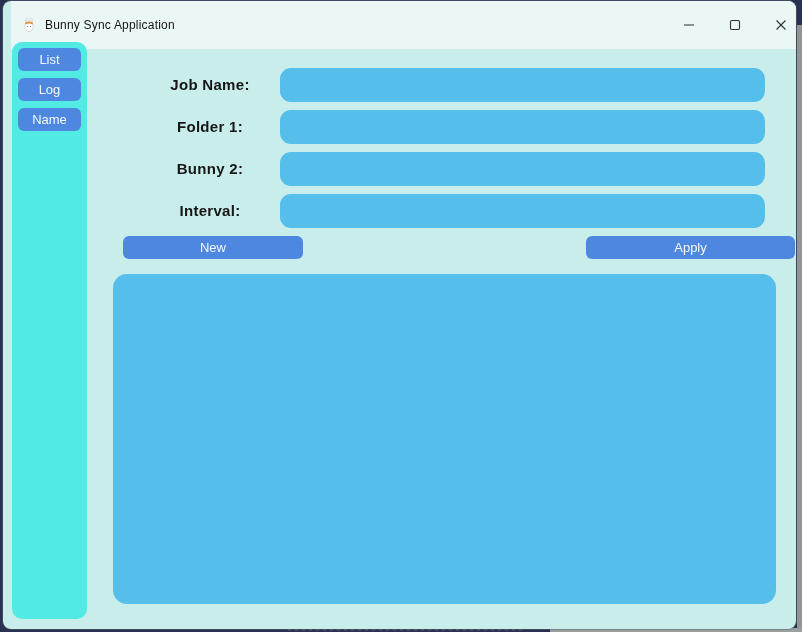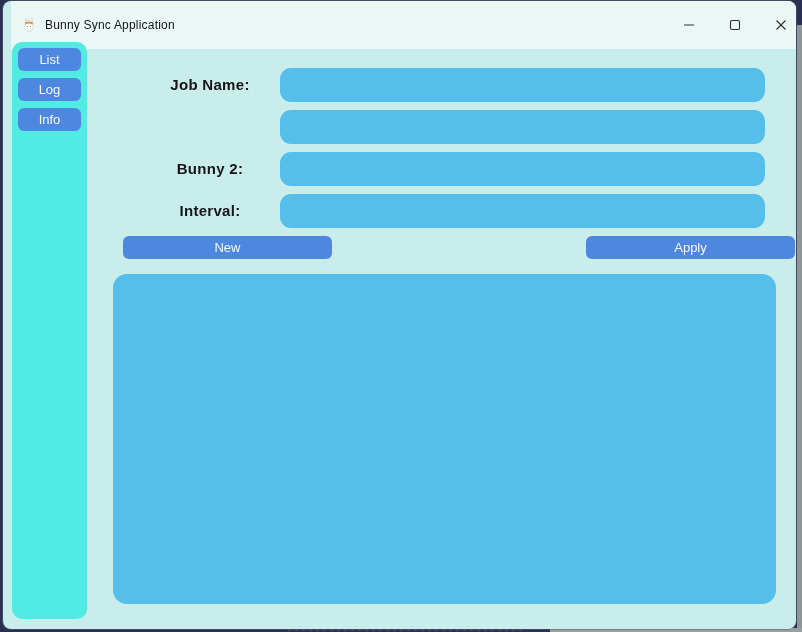--- a/index.html
+++ b/index.html
@@ -77,21 +77,21 @@
     background:var(--field_blue);border:none;border-radius:11px;
     font-size:14px;color:var(--text_dark);padding:0 12px;outline:none;
     font-family:inherit;
   }
   .row0{top:67px;} .row1{top:109px;} .row2{top:151px;} .row3{top:193px;}
   .action-btn{
     position:absolute;top:235px;height:23px;border:none;border-radius:6px;
     background:var(--button_blue);color:var(--text_light);
     font-size:13px;font-family:inherit;text-align:center;line-height:23px;
   }
-  .btn-new{left:120px;width:209px;}
+  .btn-new{left:120px;width:180px;}
   .btn-add{left:337px;width:208px;}
   .btn-apply{left:553px;width:209px;margin-left:30px;}
   .output-panel{
     position:absolute;left:110px;top:273px;width:663px;height:330px;
     background:var(--field_blue);border-radius:14px;
     font-size:13px;color:var(--text_dark);padding:8px 10px;
     white-space:pre-wrap;overflow:hidden;
   }
 </style>
 </head>
@@ -133,26 +133,27 @@
           <line x1="1.5" y1="1.5" x2="10.5" y2="10.5" stroke="var(--control_glyph)" stroke-width="1.1"></line>
           <line x1="10.5" y1="1.5" x2="1.5" y2="10.5" stroke="var(--control_glyph)" stroke-width="1.1"></line>
         </svg>
       </div>
     </div>
   </div>
 
   <div class="sidebar">
     <button class="side-btn">List</button>
     <button class="side-btn">Log</button>
-    <button class="side-btn">Info</button>
+    <button class="side-btn">Name</button>
   </div>
 
   <div class="field-label row0">Job Name:</div>
   <input class="field-input row0" value="" style="">
 
+  <div class="field-label row1">Folder 1:</div>
   <input class="field-input row1" value="" style="">
 
   <div class="field-label row2">Bunny 2:</div>
   <input class="field-input row2" value="" style="">
 
   <div class="field-label row3">Interval:</div>
   <input class="field-input row3" value="" style="">
 
   <button class="action-btn btn-new">New</button>
   <button class="action-btn btn-apply">Apply</button>

